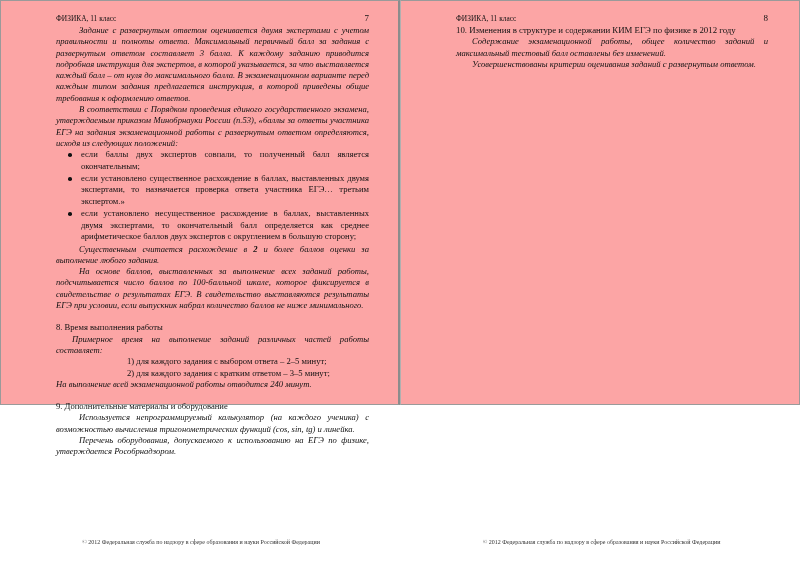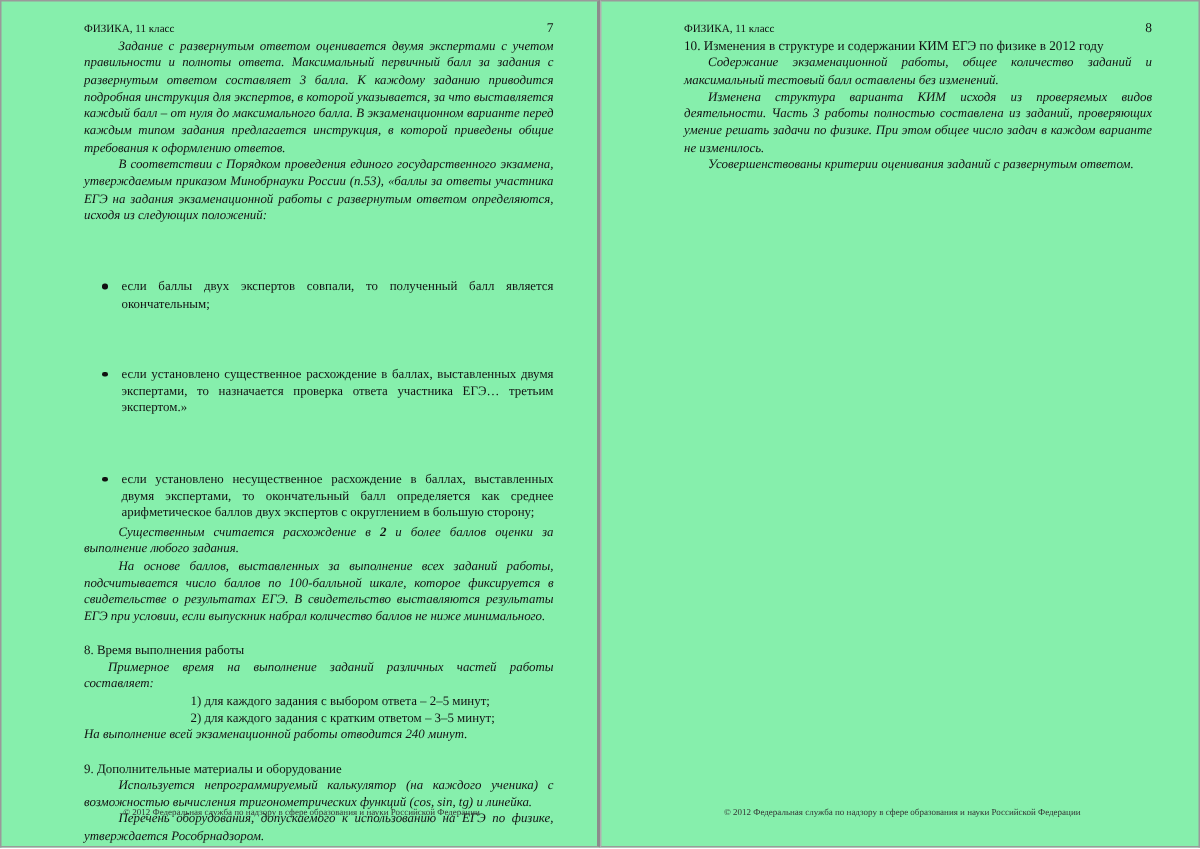--- a/index.html
+++ b/index.html
@@ -1,39 +1,39 @@
 <!DOCTYPE html>
 <html><head>
   <meta charset="utf-8">
   <style>
     * { box-sizing: border-box; margin: 0; padding: 0; }
     html, body { width: 800px; height: 566px; background: #ffffff; overflow: hidden; }
     body { position: relative; font-family: "Liberation Serif", serif; color: #111; }
     .page {
-      position: absolute; top: 0; height: 565px; background: #86efac;
+      position: absolute; top: 0; height: 405px; background: #fca5a5;
       border: 1px solid #9a9a9a;
     }
     .page.left { left: 0; width: 400px; border-right: 2px solid #8c8c8c; }
     .page.right { left: 400px; width: 400px; border-left: 1px solid #b0b0b0; }
     .content {
       position: absolute; top: 12px; left: 55px; width: 313px;
       font-size: 8.6px; line-height: 11.3px; text-align: justify;
     }
     .header {
       display: flex; justify-content: space-between; align-items: baseline;
       font-size: 7.4px; margin-bottom: 2px; height: 10px;
     }
     .header .num { font-size: 9px; }
     p { text-indent: 23px; text-align: justify; font-style: italic; }
     p.noindent { text-indent: 0; }
     p.indent-small { text-indent: 16px; }
     h2 { font-size: 8.6px; font-weight: normal; margin: 0; line-height: 11.3px; }
     .gap { height: 11px; }
     ul.bullets { list-style: none; padding-left: 25px; margin: 0; }
-    ul.bullets li { position: relative; padding-left: 0; text-align: justify; margin-bottom: 1.3px; margin-top: 36px; }
+    ul.bullets li { position: relative; padding-left: 0; text-align: justify; margin-bottom: 1.3px; }
     ul.bullets li::before {
       content: ""; position: absolute; left: -13px; top: 4px;
       width: 3.6px; height: 3.6px; border-radius: 50%; background: #111;
     }
     ol.times { list-style: none; padding-left: 0; margin: 0; }
     ol.times li { padding-left: 71px; text-align: left; }
     .footer {
       position: absolute; top: 538px; left: 0; width: 100%;
       text-align: center; font-size: 6px; color: #333; padding-left: 3px;
     }
@@ -84,17 +84,16 @@
 
 <div class="page right">
   <div class="content">
     <div class="header">
       <span>ФИЗИКА, 11 класс</span>
       <span class="num">8</span>
     </div>
 
     <h2>10. Изменения в структуре и содержании КИМ ЕГЭ по физике в 2012 году</h2>
     <p class="indent-small">Содержание экзаменационной работы, общее количество заданий и максимальный тестовый балл оставлены без изменений.</p>
-    <p class="indent-small">Изменена структура варианта КИМ исходя из проверяемых видов деятельности. Часть 3 работы полностью составлена из заданий, проверяющих умение решать задачи по физике. При этом общее число задач в каждом варианте не изменилось.</p>
     <p class="indent-small">Усовершенствованы критерии оценивания заданий с развернутым ответом.</p>
   </div>
   <div class="footer">© 2012  Федеральная служба по надзору в сфере образования и науки Российской Федерации</div>
 </div>
 
 </body></html>

